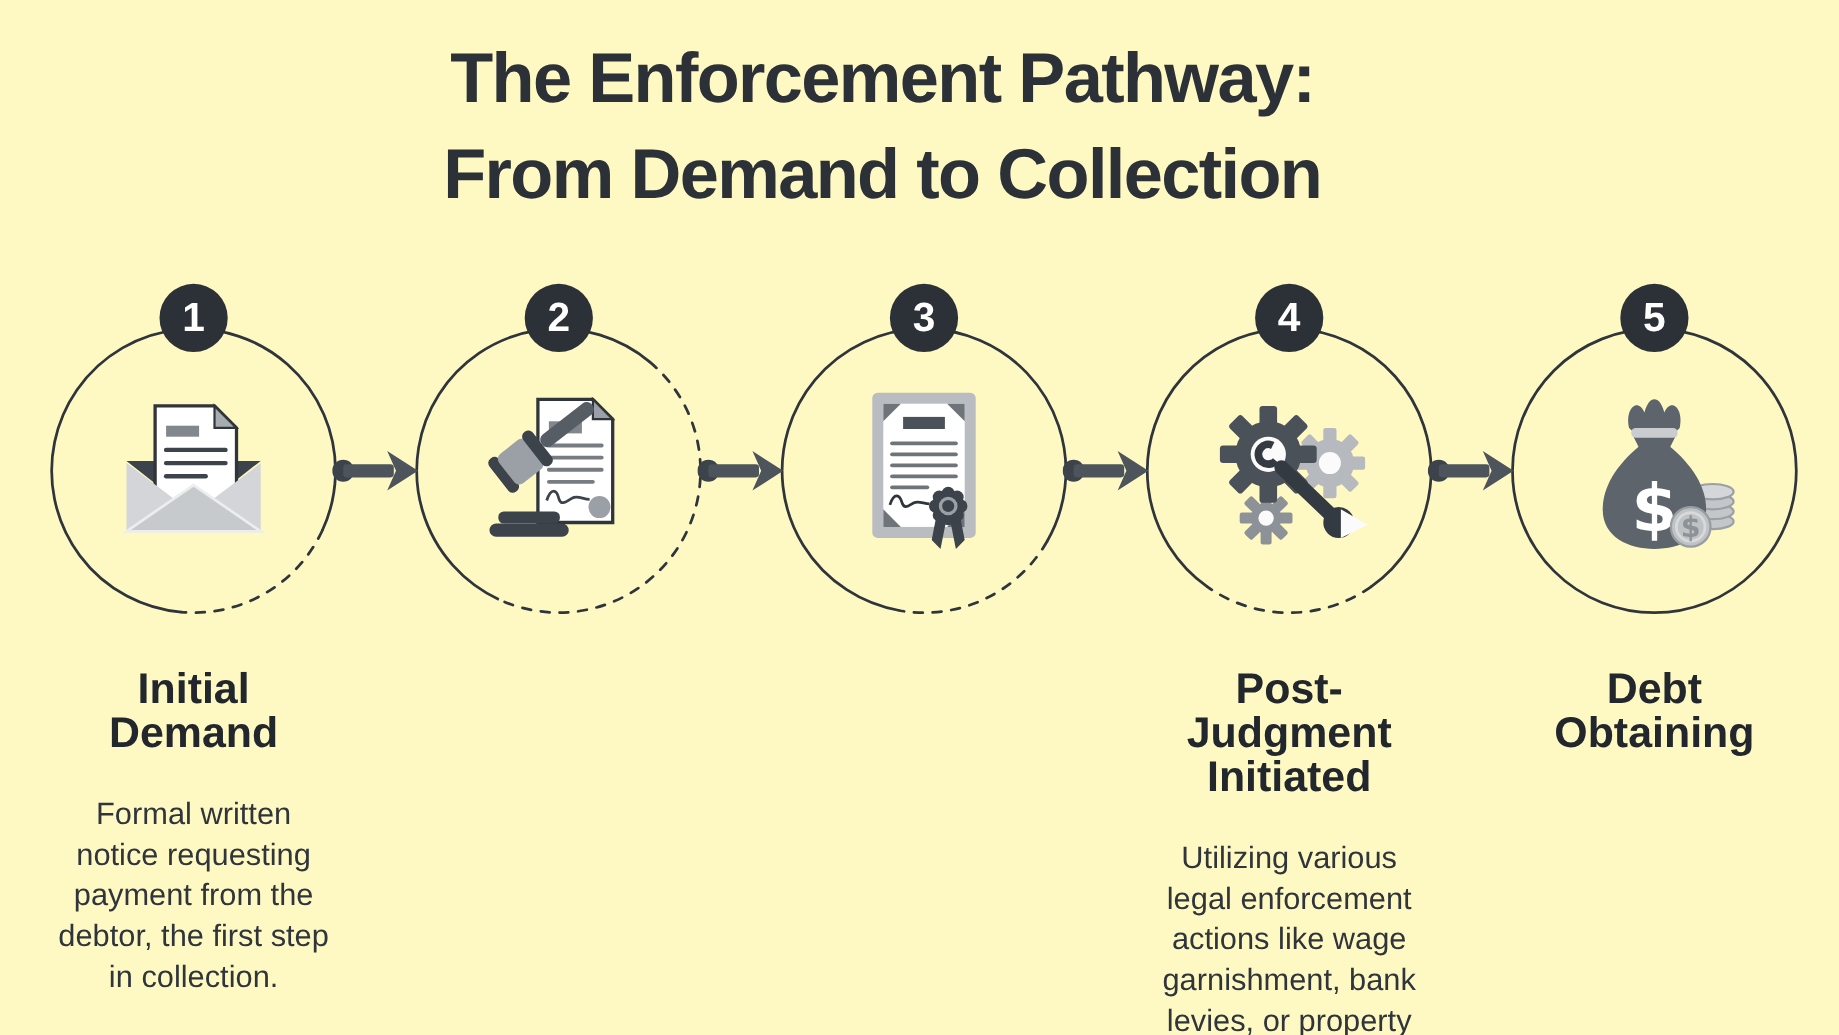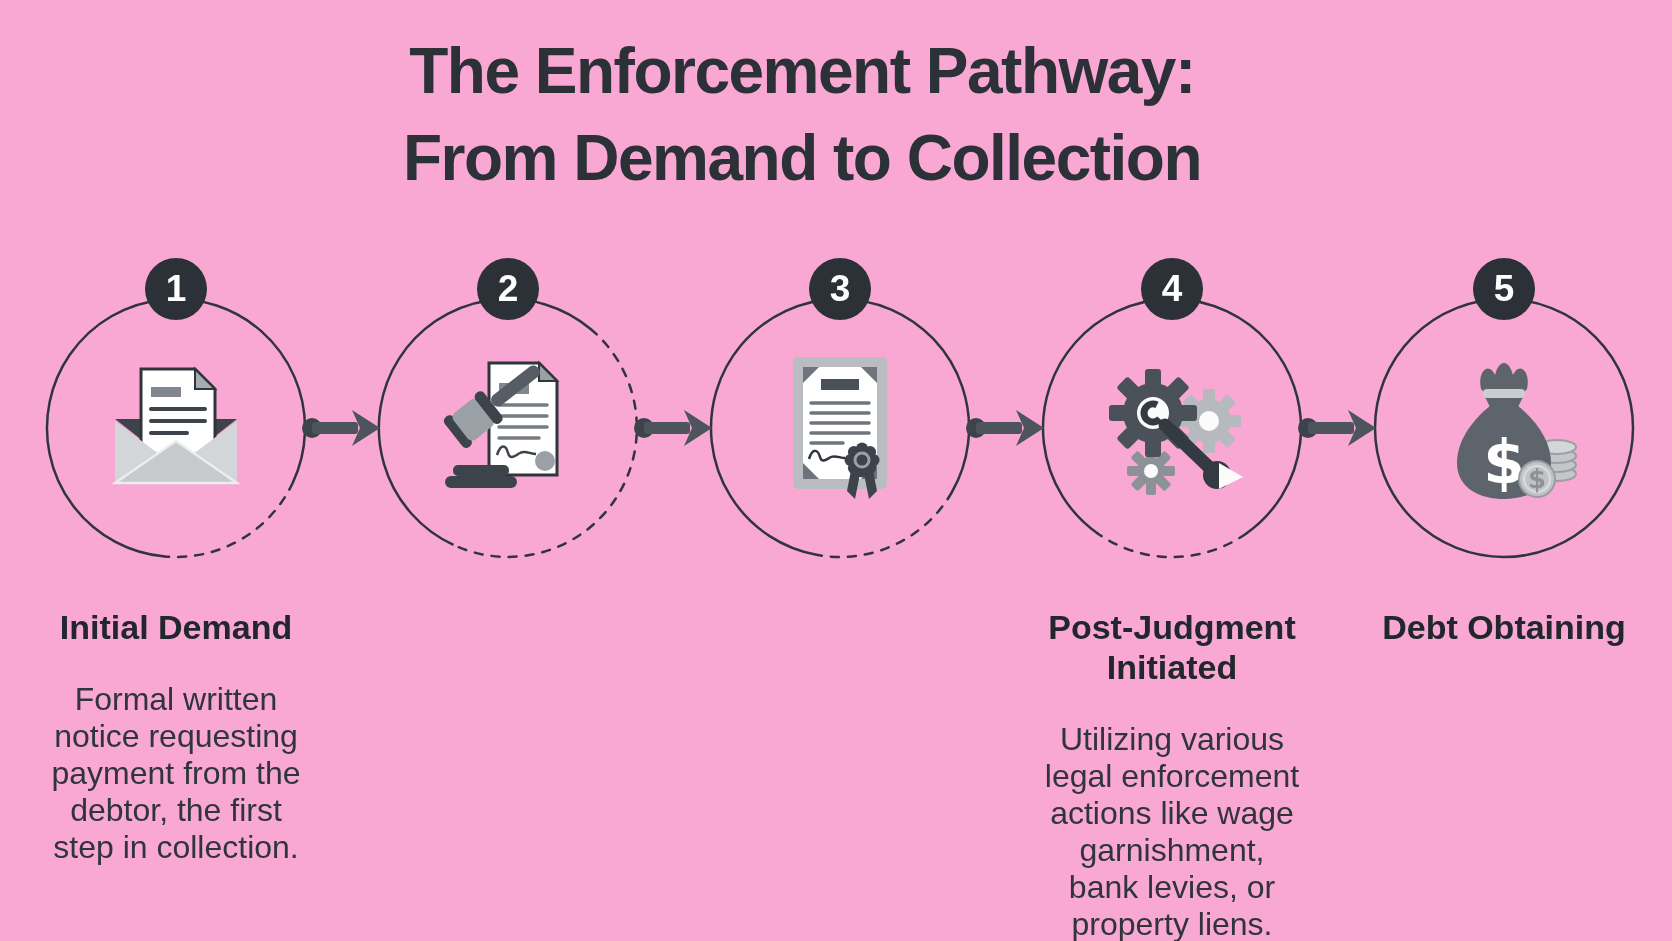--- a/index.html
+++ b/index.html
@@ -1,19 +1,19 @@
 <!DOCTYPE html>
 <html><head>
 <meta charset="utf-8">
 <style>
   * { margin:0; padding:0; box-sizing:border-box; }
   html,body { background:#fbfbfc; }
   .canvas {
     position:relative; width:1672px; height:941px; overflow:hidden;
-    background:#f9a8d4;
+    background:#fef9c3;
     font-family:"Liberation Sans", sans-serif;
     color:#2b3137;
   }
   .main-title {
     position:absolute; top:28px; left:0; width:100%;
     text-align:center; transform:translateX(-34px);
     font-size:64px; font-weight:700; line-height:1.36;
     letter-spacing:-1.5px; color:#2b3137;
   }
   .step { position:absolute; top:258px; width:332px; height:650px; }
@@ -30,25 +30,25 @@
   }
   .ring { position:absolute; top:0; left:0; }
   .icon-wrap {
     position:absolute; top:47px; left:47px; width:170px; height:170px;
   }
   .text-block {
     position:absolute; top:349px; left:0; width:100%; text-align:center;
   }
   .step-title {
     max-width:262px; margin:0 auto;
-    font-size:34px; font-weight:700; line-height:40px; color:#22272d;
+    font-size:39px; font-weight:700; line-height:40px; color:#22272d;
   }
   .step-desc {
     max-width:258px; margin:34px auto 0 auto;
-    font-size:32px; font-weight:400; line-height:37px; color:#2f353b;
+    font-size:28px; font-weight:400; line-height:37px; color:#2f353b;
   }
   .arrow { position:absolute; top:408px; width:80px; height:40px; z-index:2; }
   
   .s1 { left:10px; }  .s2 { left:342px; } .s3 { left:674px; }
   .s4 { left:1006px; } .s5 { left:1338px; }
   .a1 { left:302px; } .a2 { left:634px; } .a3 { left:966px; } .a4 { left:1298px; }
 </style>
 </head>
 <body>
 

